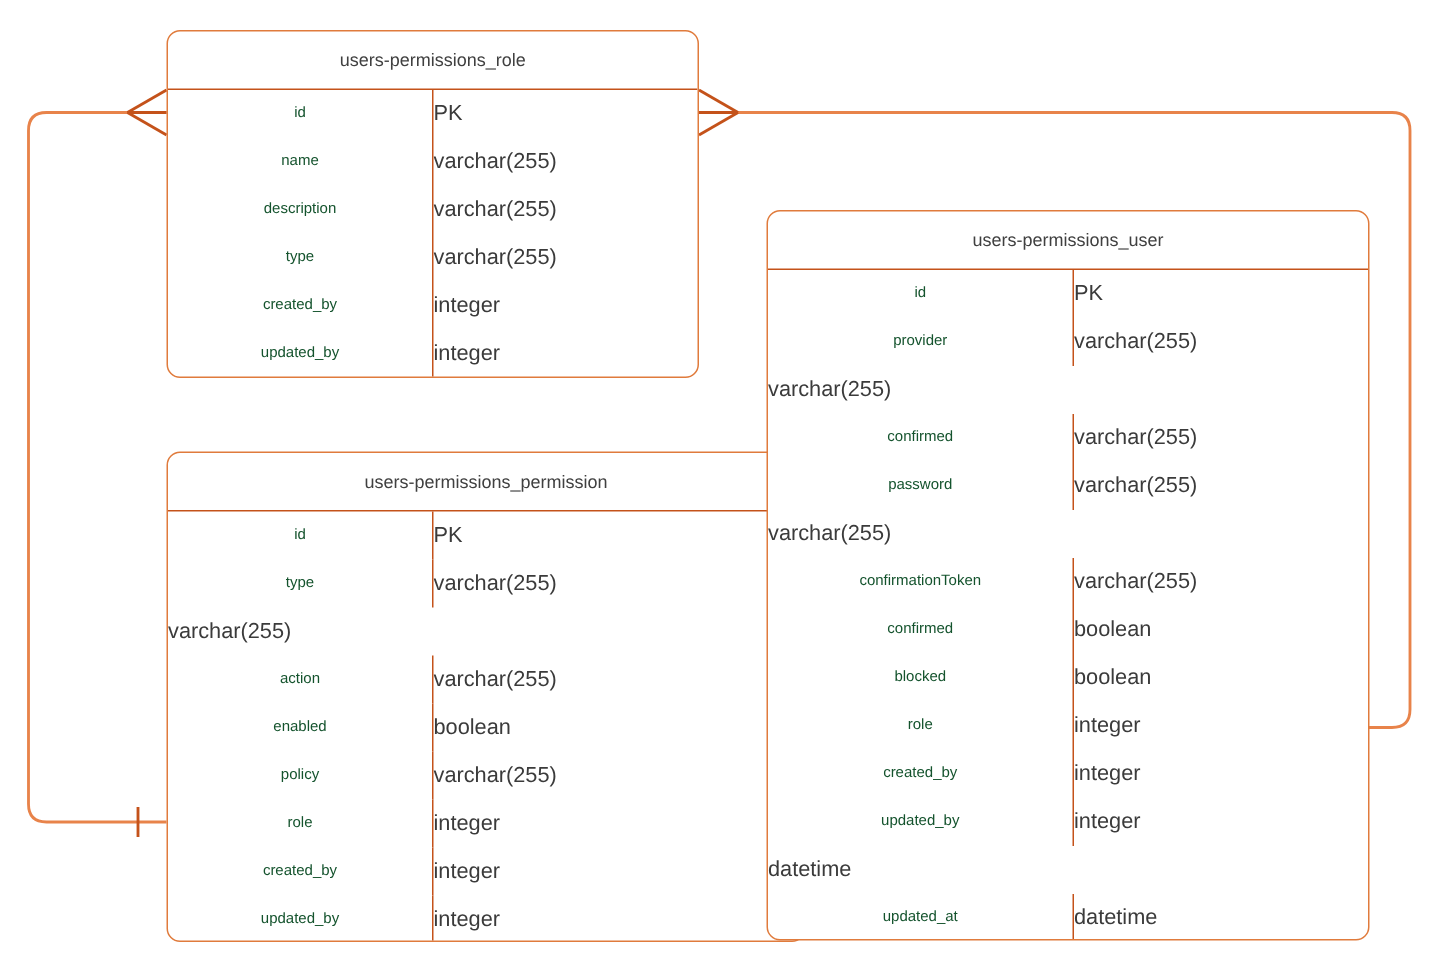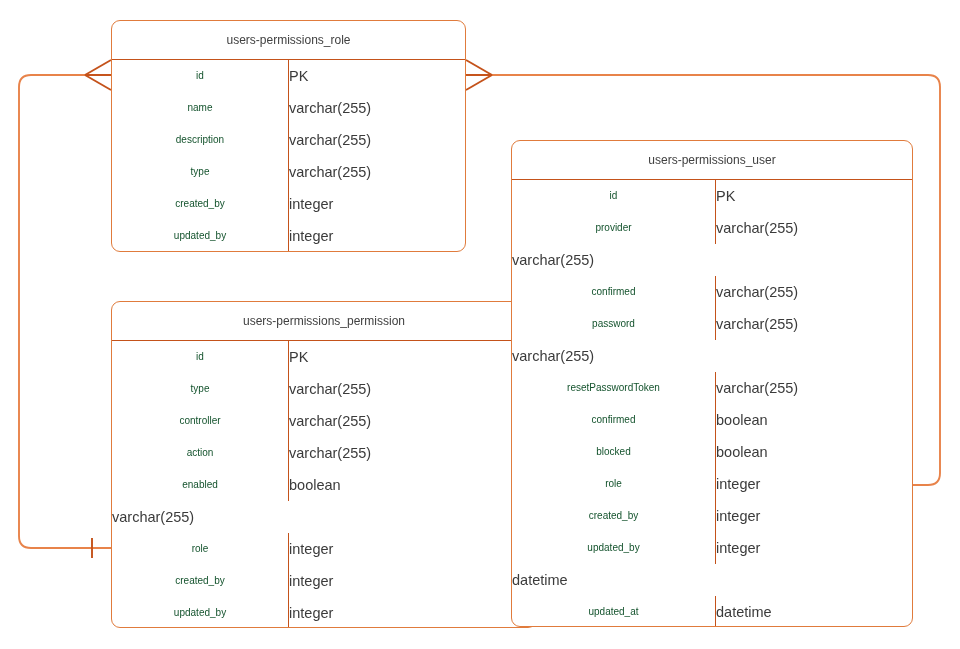--- a/index.html
+++ b/index.html
@@ -141,32 +141,32 @@
     <div class="rows">
       <div class="row">
         <div class="cell-name">id</div>
         <div class="cell-type">PK</div>
       </div>
       <div class="row">
         <div class="cell-name">type</div>
         <div class="cell-type">varchar(255)</div>
       </div>
       <div class="row">
-        <div class="cell-name">controller</div>
         <div class="cell-type">varchar(255)</div>
       </div>
       <div class="row">
         <div class="cell-name">action</div>
         <div class="cell-type">varchar(255)</div>
       </div>
       <div class="row">
         <div class="cell-name">enabled</div>
         <div class="cell-type">boolean</div>
       </div>
       <div class="row">
+        <div class="cell-name">policy</div>
         <div class="cell-type">varchar(255)</div>
       </div>
       <div class="row">
         <div class="cell-name">role</div>
         <div class="cell-type">integer</div>
       </div>
       <div class="row">
         <div class="cell-name">created_by</div>
         <div class="cell-type">integer</div>
       </div>
@@ -196,21 +196,21 @@
         <div class="cell-type">varchar(255)</div>
       </div>
       <div class="row">
         <div class="cell-name">password</div>
         <div class="cell-type">varchar(255)</div>
       </div>
       <div class="row">
         <div class="cell-type">varchar(255)</div>
       </div>
       <div class="row">
-        <div class="cell-name">resetPasswordToken</div>
+        <div class="cell-name">confirmationToken</div>
         <div class="cell-type">varchar(255)</div>
       </div>
       <div class="row">
         <div class="cell-name">confirmed</div>
         <div class="cell-type">boolean</div>
       </div>
       <div class="row">
         <div class="cell-name">blocked</div>
         <div class="cell-type">boolean</div>
       </div>

